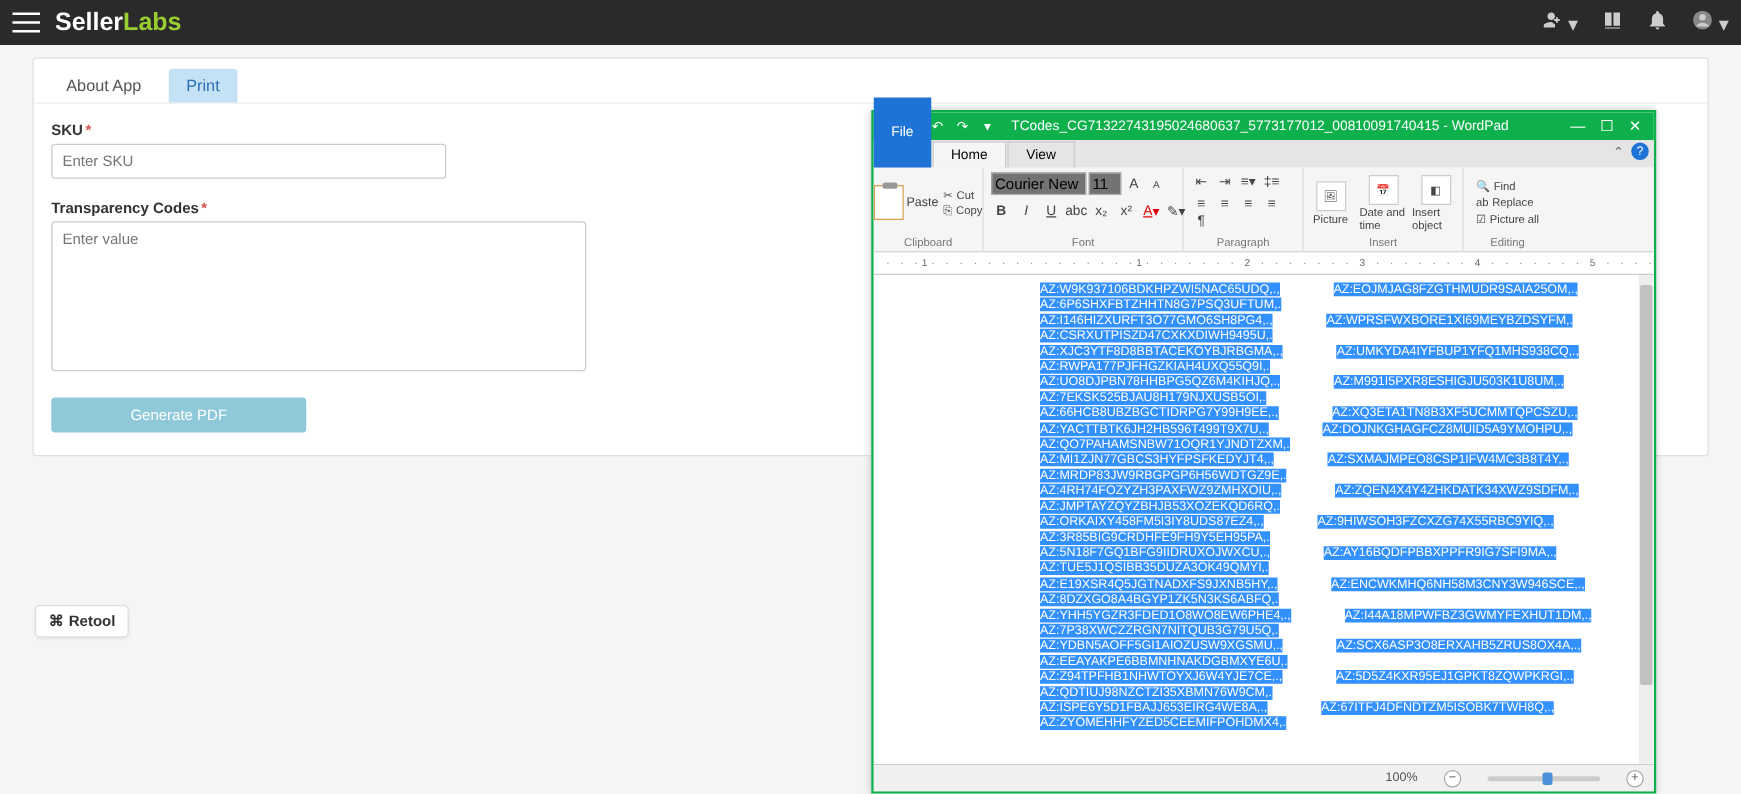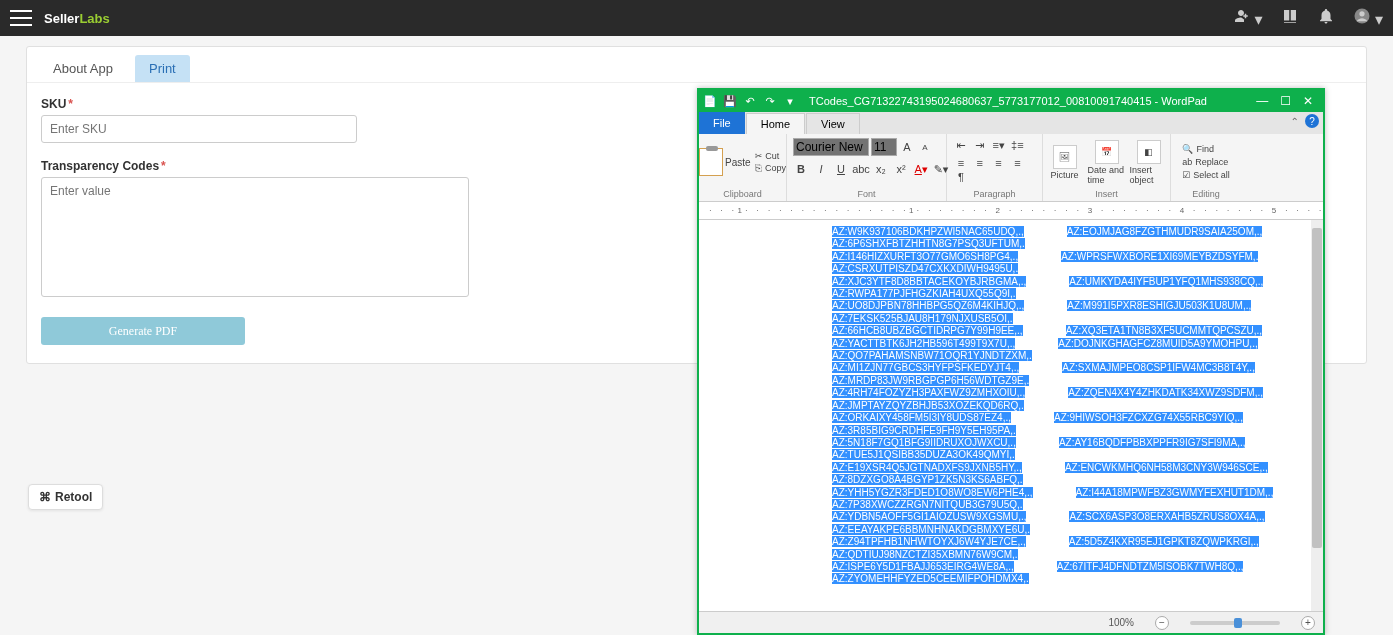--- a/index.html
+++ b/index.html
@@ -6,21 +6,21 @@
 body { background: #f5f5f5; width: 1393px; height: 635px; overflow: hidden; position: relative; }
 
 
 .header {
   background: #2a2a2a; height: 36px; display: flex; align-items: center;
   justify-content: space-between; padding: 0 10px; color: #fff;
 }
 .header-left { display: flex; align-items: center; gap: 12px; }
 .hamburger { cursor: pointer; width: 22px; height: 16px; display: flex; flex-direction: column; justify-content: space-between; }
 .hamburger span { display: block; height: 2px; background: #fff; width: 100%; }
-.logo { font-size: 13px; font-weight: bold; }
+.logo { font-size: 20px; font-weight: bold; }
 .logo .seller { color: #fff; }
 .logo .labs { color: #9acd32; }
 .header-right { display: flex; align-items: center; gap: 18px; }
 .hicon { color: #ccc; cursor: pointer; font-size: 16px; }
 .hicon svg { width: 18px; height: 18px; fill: #ccc; }
 
 
 .card {
   background: #fff; margin: 10px 26px; border: 1px solid #e0e0e0; border-radius: 3px;
   padding: 0;
@@ -32,21 +32,21 @@
 .label { font-size: 12px; font-weight: bold; color: #333; margin-bottom: 4px; display: block; }
 .req { color: #d9534f; margin-left: 2px; }
 input[type=text], textarea {
   width: 316px; border: 1px solid #ccc; border-radius: 3px; padding: 6px 8px;
   font-size: 12px; color: #555;
 }
 textarea { width: 428px; height: 120px; resize: none; }
 .field { margin-bottom: 16px; }
 .btn-gen {
   background: #8fc9d9; color: #fff; border: none; width: 204px; height: 28px;
-  border-radius: 3px; font-size: 12px; cursor: pointer; font-family: Liberation Serif, serif;
+  border-radius: 3px; font-size: 12px; cursor: pointer;
 }
 
 
 .retool {
   position: absolute; left: 28px; top: 484px; background: #fff; border: 1px solid #ddd;
   border-radius: 4px; padding: 5px 10px; font-size: 12px; font-weight: bold; color: #333;
   display: flex; align-items: center; gap: 4px; box-shadow: 0 1px 3px rgba(0,0,0,.08);
 }
 
 
@@ -59,21 +59,21 @@
   background: #0eb04c; height: 22px; display: flex; align-items: center; padding: 0 4px;
   color: #fff; font-size: 11px; gap: 4px;
 }
 .wp-title-icons { display: flex; gap: 6px; align-items: center; }
 .wp-title-icons span { width: 14px; height: 14px; display: inline-flex; align-items: center; justify-content: center; font-size: 11px; cursor: pointer; }
 .wp-title-text { flex: 1; text-align: left; padding-left: 8px; white-space: nowrap; overflow: hidden; }
 .wp-win-btns { display: flex; gap: 12px; padding-right: 6px; }
 .wp-win-btns span { cursor: pointer; font-size: 12px; }
 
 .wp-tabs { display: flex; height: 22px; background: #e5e5e5; align-items: flex-end; font-size: 11px; position: relative; }
-.wp-tab-file { background: #1e73d6; color: #fff; padding: 5px 14px; cursor: pointer; }
+.wp-tab-file { background: #1e73d6; color: #fff; padding: 22px 14px; cursor: pointer; }
 .wp-tab { background: #f5f5f5; padding: 4px 14px; border: 1px solid #ccc; border-bottom: none; cursor: pointer; margin-left: 1px; }
 .wp-tab.inactive { background: #e5e5e5; }
 .wp-help { position: absolute; right: 4px; top: 2px; width: 14px; height: 14px; background: #1e73d6; color: #fff; border-radius: 50%; font-size: 10px; display: flex; align-items: center; justify-content: center; cursor: pointer; }
 .wp-minrib { position: absolute; right: 24px; top: 4px; font-size: 10px; color: #666; cursor: pointer; }
 
 .wp-ribbon { background: #f5f5f5; border-bottom: 1px solid #ccc; display: flex; height: 68px; font-size: 10px; color: #444; }
 .rgroup { border-right: 1px solid #ddd; padding: 2px 6px; display: flex; flex-direction: column; justify-content: space-between; align-items: center; }
 .rgroup-name { font-size: 9px; color: #777; text-align: center; padding-top: 1px; }
 .rgroup-body { flex: 1; display: flex; align-items: center; gap: 4px; }
 .paste-btn { display: flex; flex-direction: row; align-items: center; gap: 2px; cursor: pointer; }
@@ -266,21 +266,21 @@
           </div>
       </div>
       <div class="rgroup-name">Insert</div>
     </div>
 
     <div class="rgroup" style="width:70px;border-right:none">
       <div class="rgroup-body">
         <div class="edit-list">
           <span>🔍 <span>Find</span></span>
           <span>ab <span>Replace</span></span>
-          <span>☑ <span>Select all</span></span>
+          <span>☑ <span>Picture all</span></span>
         </div>
       </div>
       <div class="rgroup-name">Editing</div>
     </div>
   </div>
 
   <div class="wp-ruler">· · ·1· · · · · · · · · · · · · · ·1· · · · · · · 2 · · · · · · · 3 · · · · · · · 4 · · · · · · · 5 · · · · · · · · · · · · 7</div>
 
   <div class="wp-doc">
     <div class="wp-page wp-doc-lines" id="doc-lines">

